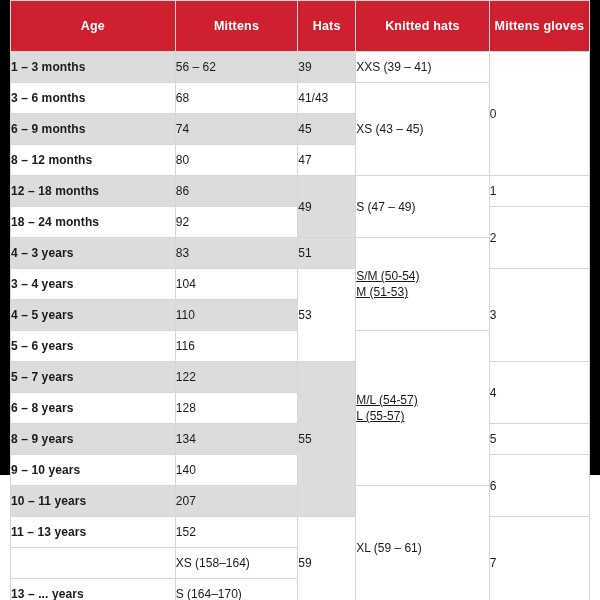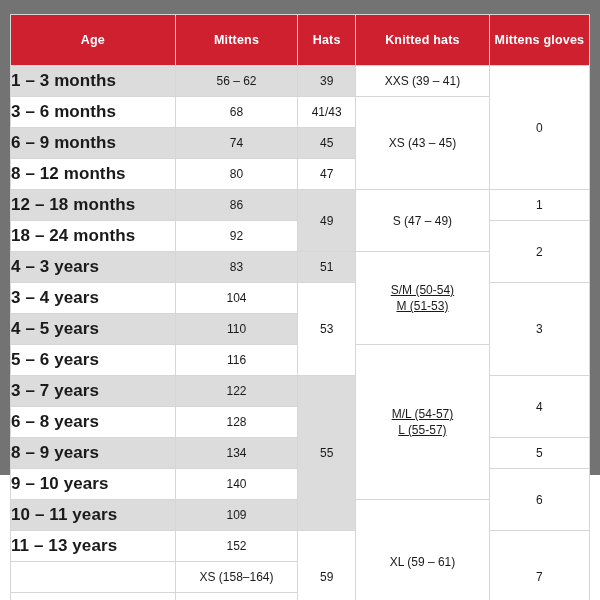--- a/index.html
+++ b/index.html
@@ -10,22 +10,22 @@
     width: 600px;
     height: 600px;
     background: #ffffff;
     font-family: "Liberation Sans", sans-serif;
     overflow: hidden;
   }
   .sheet {
     width: 600px;
     height: 475px;
     box-sizing: border-box;
-    padding: 14px 10px 8px 10px;
-    background: #737373;
+    padding: 0 10px 8px 10px;
+    background: #000000;
   }
   table.size-table {
     border-collapse: collapse;
     width: 580px;
     table-layout: fixed;
   }
   table.size-table td, table.size-table th {
     border: 1px solid #d6d6d6;
     padding: 0;
   }
@@ -38,29 +38,28 @@
     height: 50px;
     line-height: 1.15;
     border: 1px solid #cf2030;
     vertical-align: middle;
     letter-spacing: 0.2px;
   }
   tbody td {
     height: 30px;
     font-size: 12px;
     color: #1a1a1a;
-    text-align: center;
     vertical-align: middle;
     background: #ffffff;
   }
   td.age {
     text-align: left;
     padding-left: 10px;
     font-weight: bold;
-    font-size: 17px;
+    font-size: 12px;
     letter-spacing: 0.1px;
     margin-left: 24px;
   }
   tr.shade td.age, tr.shade td.clothing, tr.shade td.hats {
     background: #dcdcdc;
   }
   td.clothing, td.hats {
     background: #ffffff;
   }
   td.knitted, td.mittens {
@@ -150,42 +149,42 @@
         <tr class="shade">
           <td class="age">4 – 5 years</td>
           <td class="clothing">110</td>
         </tr>
         <tr>
           <td class="age">5 – 6 years</td>
           <td class="clothing">116</td>
           <td class="knitted multiline" rowspan="5">M/L (54-57)<br>L (55-57)</td>
         </tr>
         <tr class="shade">
-          <td class="age">3 – 7 years</td>
+          <td class="age">5 – 7 years</td>
           <td class="clothing">122</td>
           <td class="hats" rowspan="5">55</td>
           <td class="mittens" rowspan="2">4</td>
         </tr>
         <tr>
           <td class="age">6 – 8 years</td>
           <td class="clothing">128</td>
         </tr>
         <tr class="shade">
           <td class="age">8 – 9 years</td>
           <td class="clothing">134</td>
           <td class="mittens">5</td>
         </tr>
         <tr>
           <td class="age">9 – 10 years</td>
           <td class="clothing">140</td>
           <td class="mittens" rowspan="2">6</td>
         </tr>
         <tr class="shade">
           <td class="age">10 – 11 years</td>
-          <td class="clothing">109</td>
+          <td class="clothing">207</td>
           <td class="knitted" rowspan="4">XL (59 – 61)</td>
         </tr>
         <tr>
           <td class="age">11 – 13 years</td>
           <td class="clothing">152</td>
           <td class="hats" rowspan="3">59</td>
           <td class="mittens" rowspan="3">7</td>
         </tr>
         <tr>
           <td class="age"></td>

